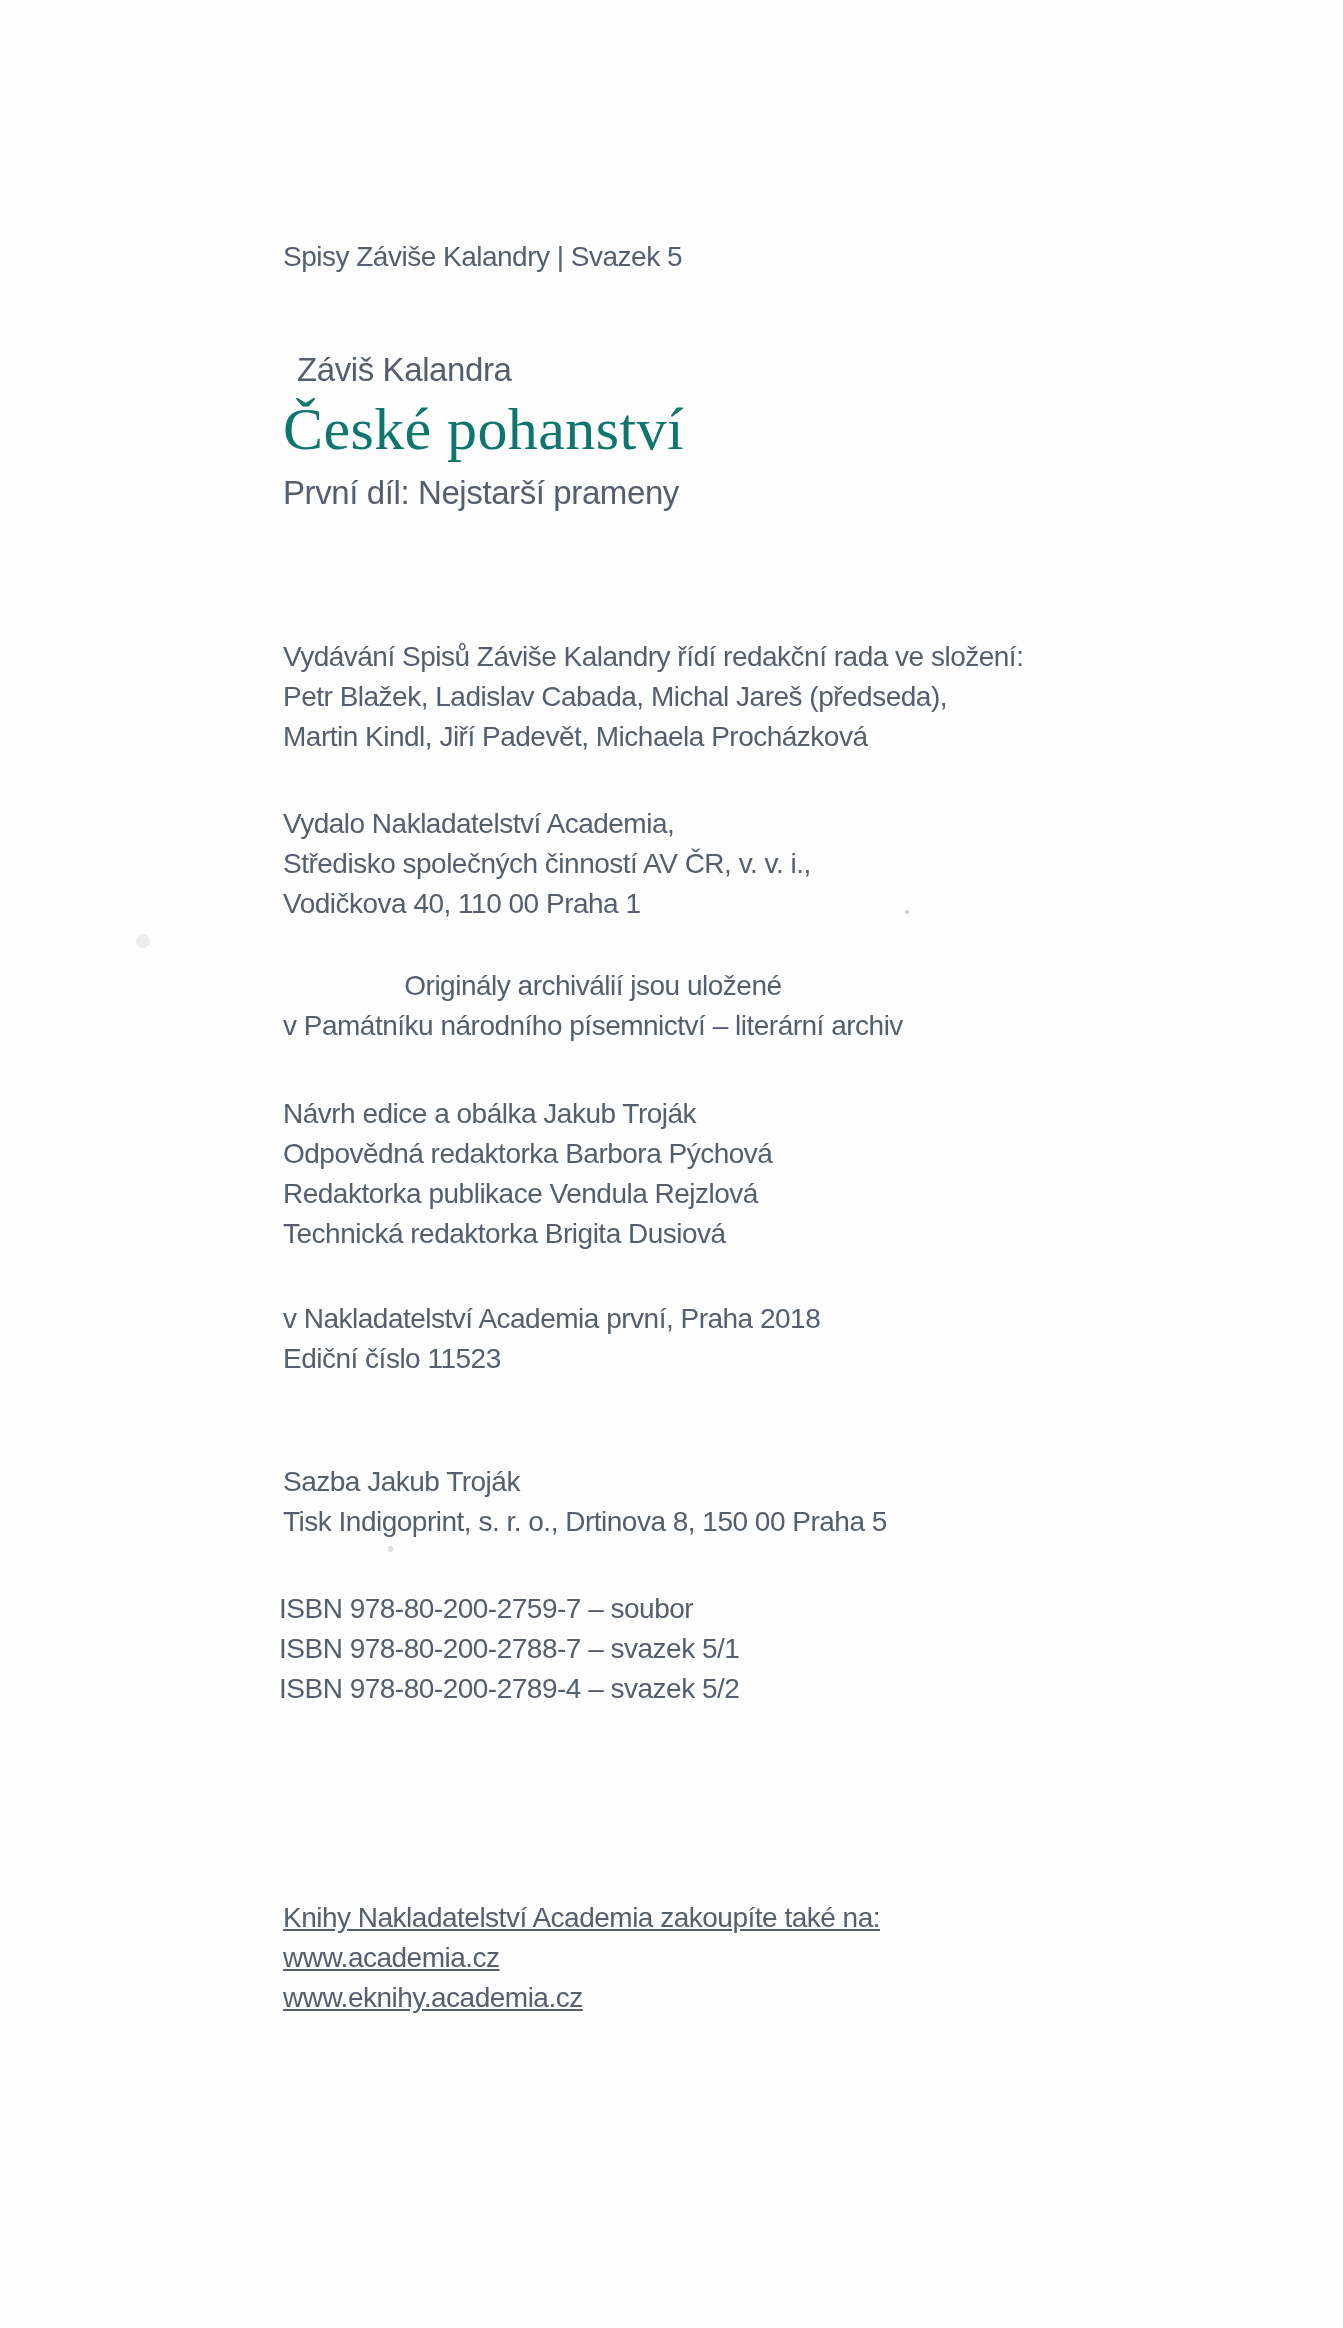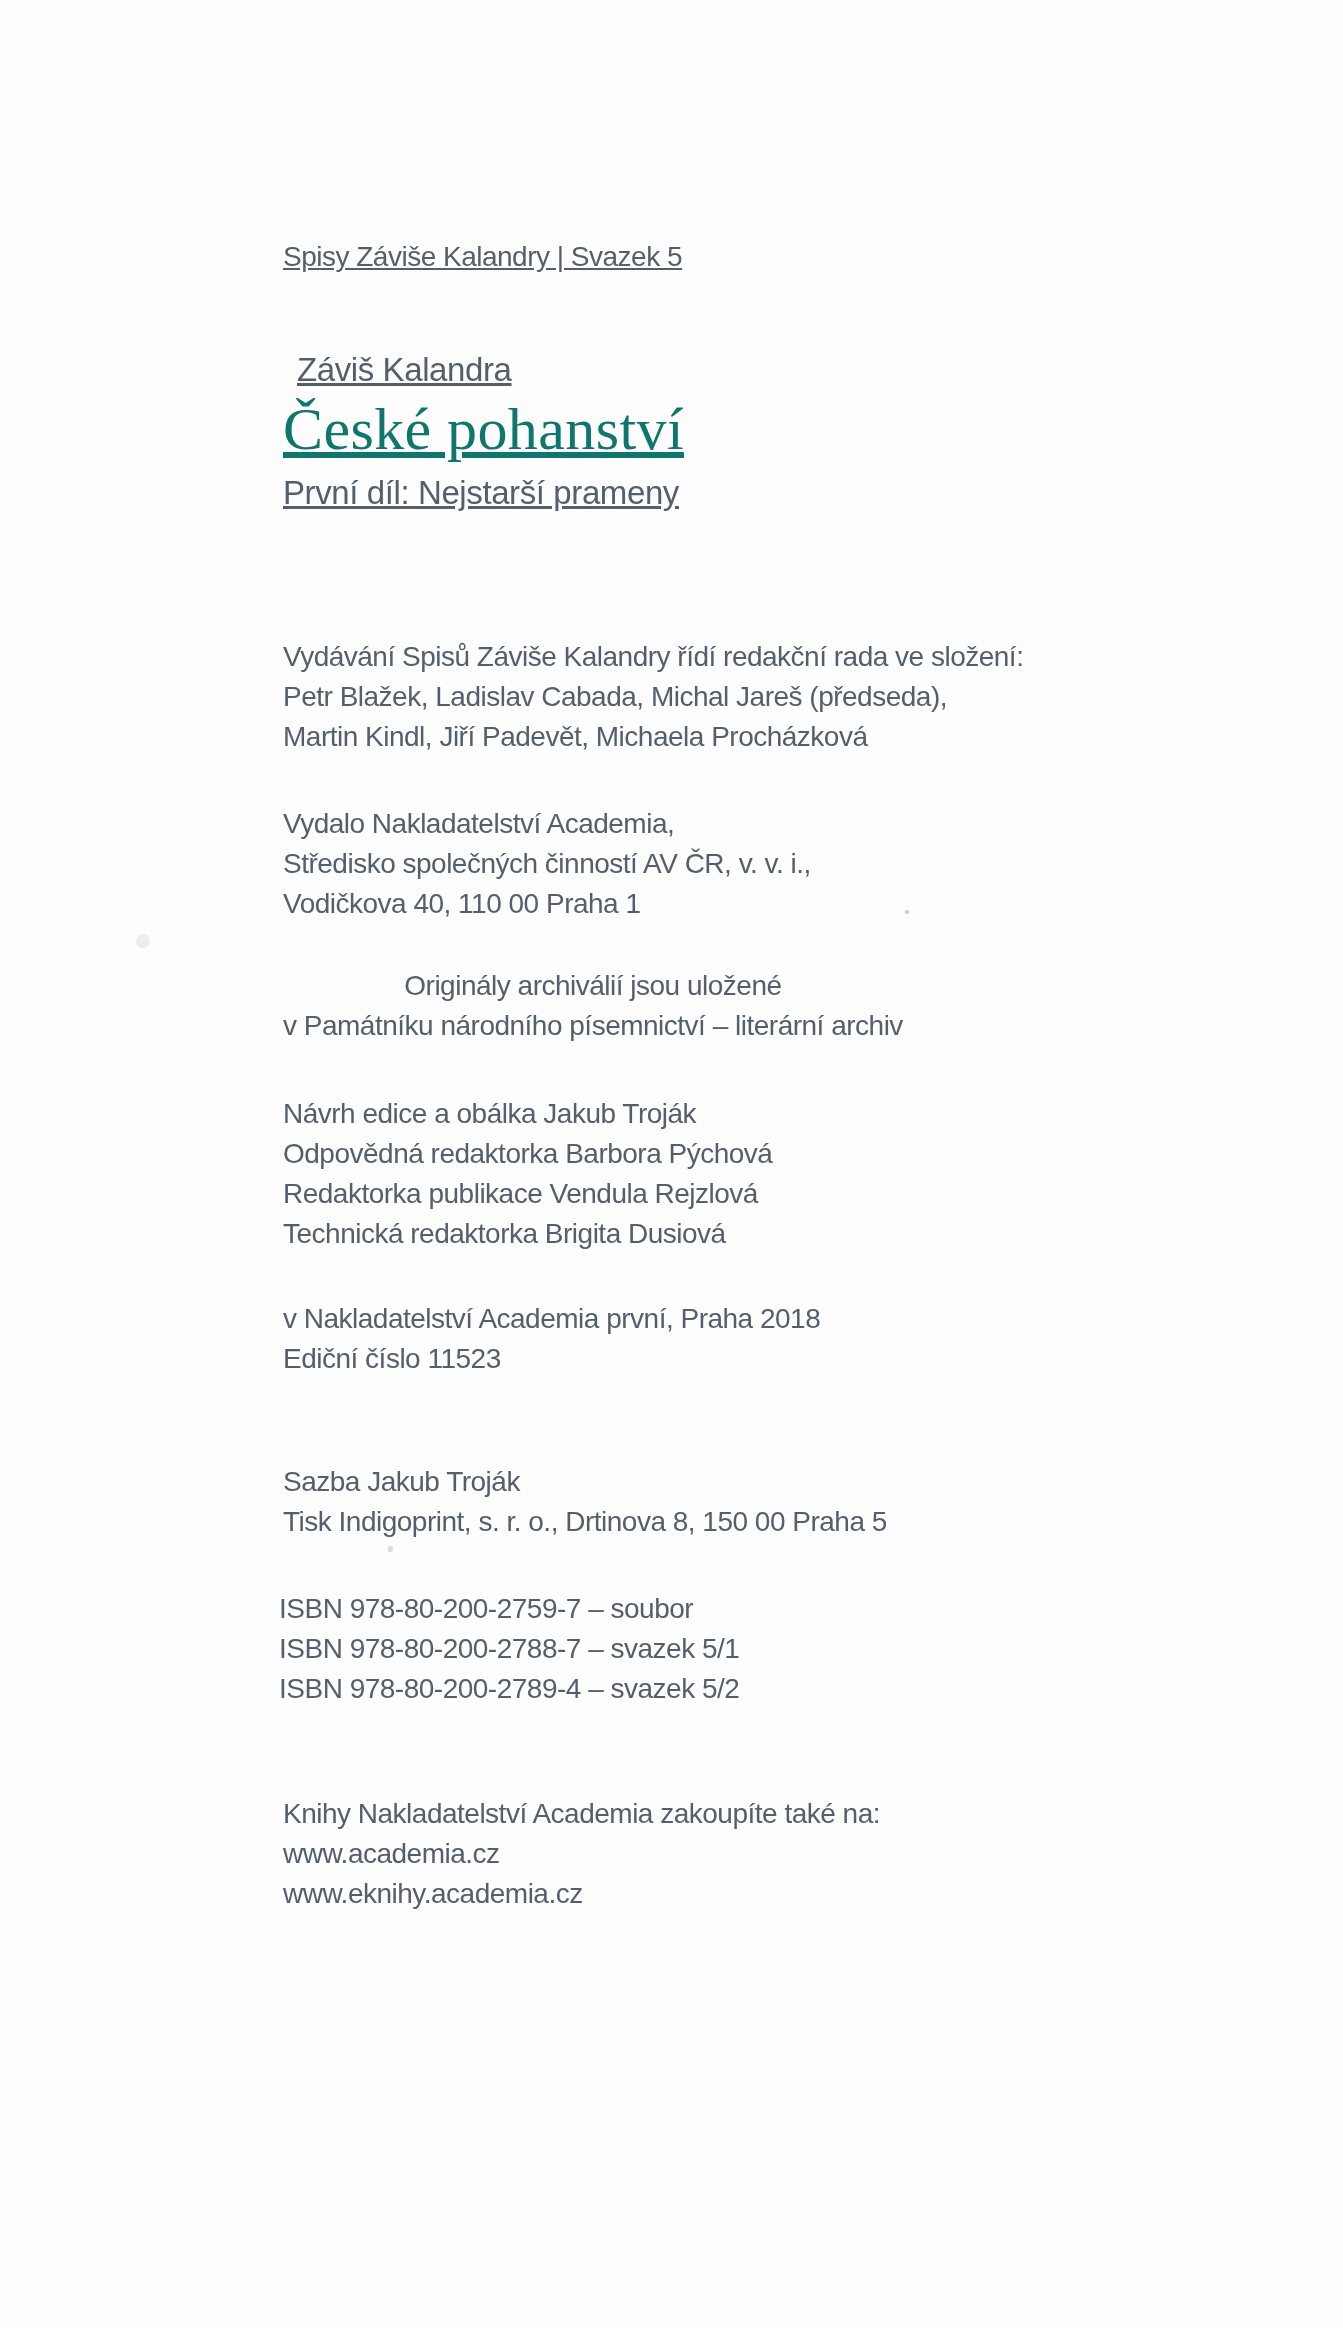--- a/index.html
+++ b/index.html
@@ -14,21 +14,20 @@
     background: #fdfdfd;
     overflow: hidden;
     font-family: "Liberation Sans", "DejaVu Sans", sans-serif;
     color: #545e6c;
   }
   .tline {
     position: absolute;
     left: 283px;
     white-space: nowrap;
     letter-spacing: -0.5px;
-    text-decoration: underline;
   }
   .series-line {
     top: 237px;
     font-size: 28px;
     line-height: 40px;
   }
   .author-line {
     top: 349px;
     font-size: 33px;
     line-height: 42px;
@@ -57,21 +56,21 @@
     letter-spacing: -0.5px;
   }
   .block .line { white-space: nowrap; }
   .block-editorial  { top: 637px; }
   .block-publisher  { top: 804px; }
   .block-archives   { top: 966px; text-align: center; }
   .block-credits    { top: 1094px; }
   .block-edition    { top: 1299px; }
   .block-print      { top: 1462px; }
   .block-isbn       { top: 1589px; left: 279px; }
-  .block-purchase   { top: 1794px; }
+  .block-purchase   { top: 1898px; text-decoration: underline; }
   .artifact {
     position: absolute;
     border-radius: 50%;
     background: #9aa0a8;
   }
   .artifact-1 { left: 905px;  top: 910px;  width: 4px;  height: 4px;  opacity: 0.55; }
   .artifact-2 { left: 136px;  top: 934px;  width: 14px; height: 14px; opacity: 0.12; background:#6a7280; }
   .artifact-3 { left: 388px;  top: 1546px; width: 5px;  height: 6px;  opacity: 0.35; border-radius: 40% 60% 60% 40%; }
 </style>
 </head>

